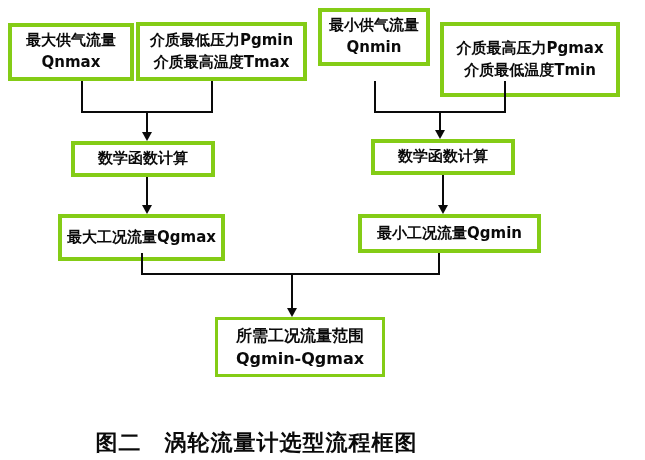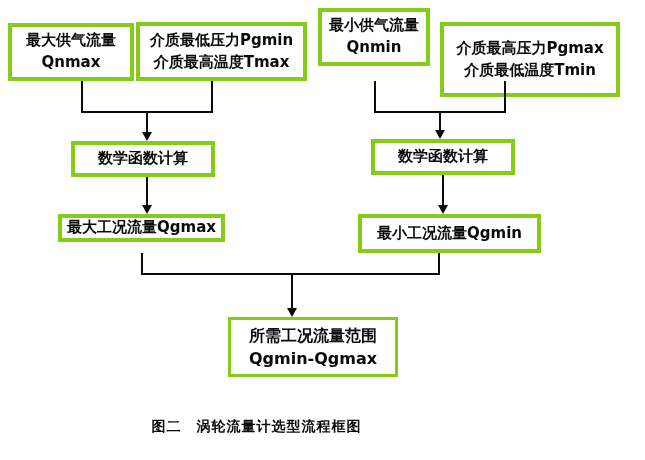--- a/index.html
+++ b/index.html
@@ -32,46 +32,46 @@
 
   
   .b-qnmax      { left: 8px;   top: 23px;  width: 126px; height: 58px; }
   .b-pgmin-tmax { left: 136px; top: 22px;  width: 171px; height: 59px; align-items: center; }
   .b-qnmin      { left: 318px; top: 8px;  width: 112px; height: 58px; }
   .b-pgmax-tmin { left: 440px; top: 22px;  width: 180px; height: 75px; }
   
   .b-calc-left  { left: 71px;  top: 141px; width: 144px; height: 36px; }
   .b-calc-right { left: 371px; top: 139px; width: 144px; height: 36px; }
   
-  .b-qgmax      { left: 58px;  top: 214px; width: 167px; height: 28px; }
+  .b-qgmax      { left: 58px;  top: 214px; width: 167px; height: 47px; }
   .b-qgmin      { left: 358px; top: 214px; width: 183px; height: 39px; }
   
-  .b-result     { left: 228px; top: 317px; width: 170px; height: 60px; font-size: 16px; }
+  .b-result     { left: 215px; top: 317px; width: 170px; height: 60px; font-size: 16px; }
 
   
   .line {
     position: absolute;
     background: #0a0a0a;
   }
   .arrowhead {
     position: absolute;
     width: 0;
     height: 0;
     border-left: 5px solid transparent;
     border-right: 5px solid transparent;
     border-top: 9px solid #0a0a0a;
   }
 
   .caption {
     position: absolute;
     left: 0;
-    top: 418px;
+    top: 428px;
     width: 513px;
     text-align: center;
-    font-size: 14px;
+    font-size: 22px;
     font-weight: bold;
     color: #0a0a0a;
     letter-spacing: 1px;
   }
 </style>
 </head>
 <body>
 
 <div class="canvas">
 

